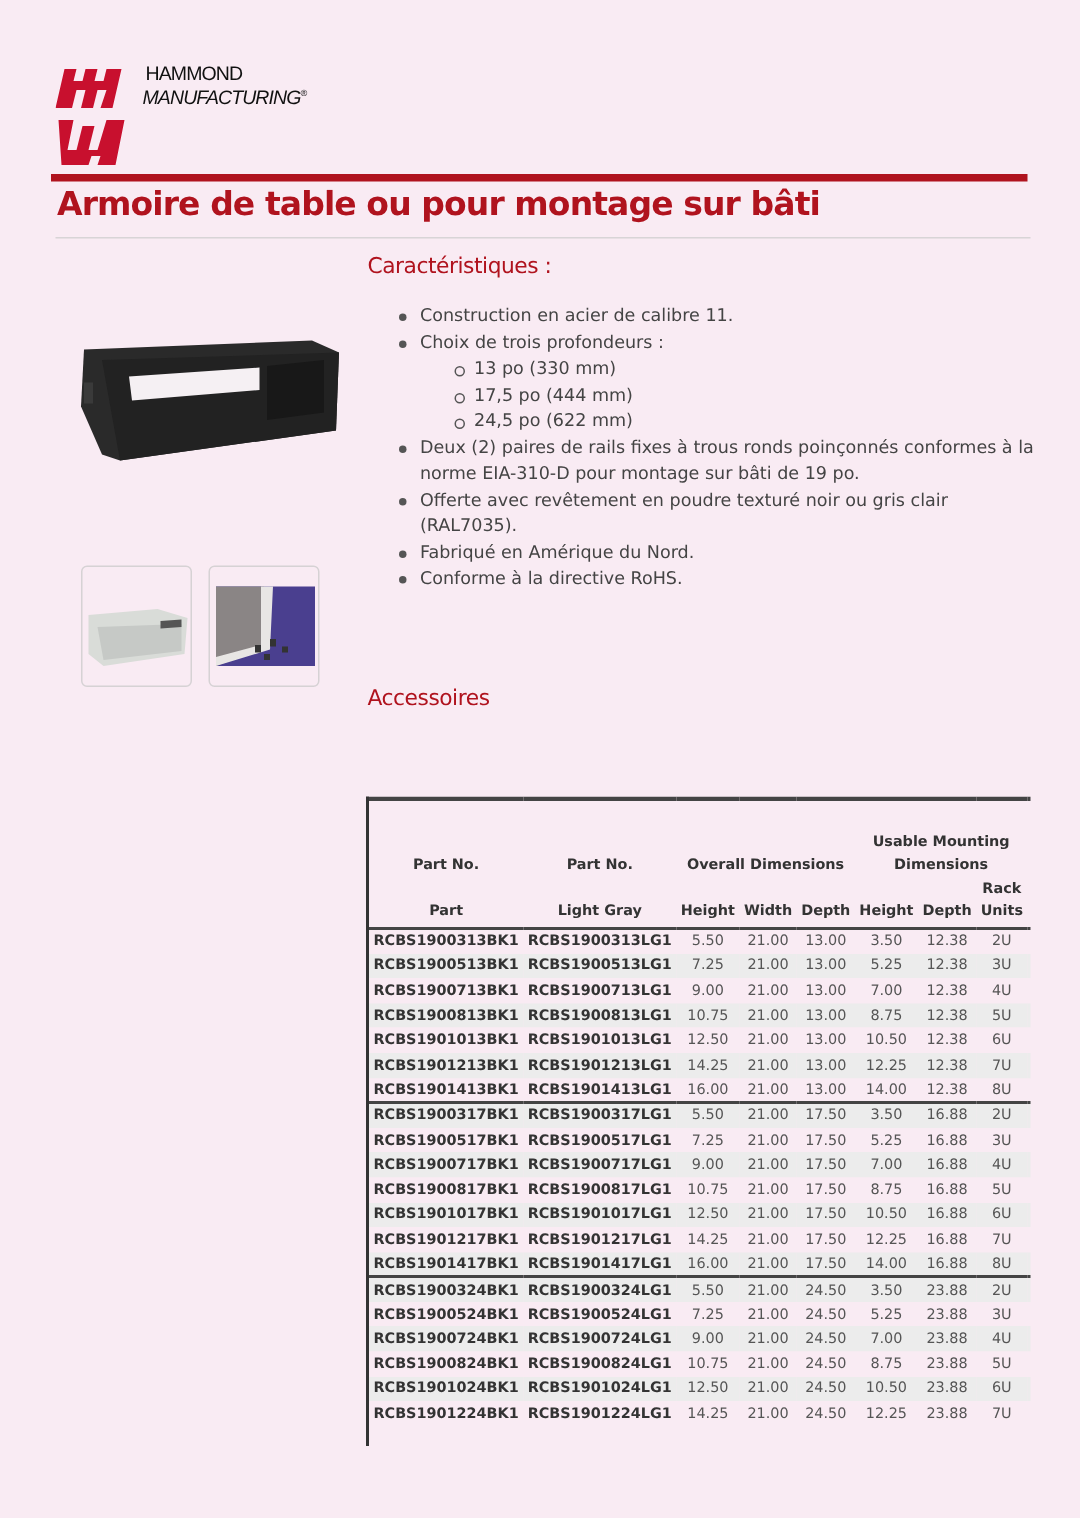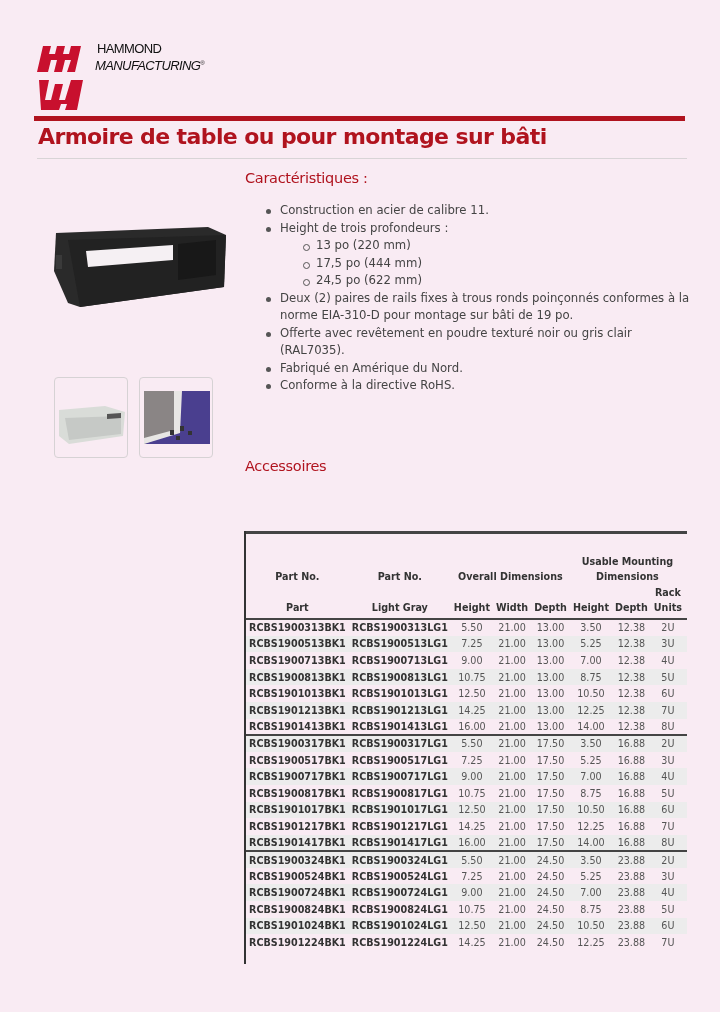--- a/index.html
+++ b/index.html
@@ -100,23 +100,23 @@
     <rect x="30" y="52" width="4" height="5" fill="#333"></rect>
     <rect x="40" y="48" width="4" height="5" fill="#333"></rect>
     <rect x="48" y="53" width="4" height="4" fill="#333"></rect>
     <rect x="36" y="58" width="4" height="4" fill="#333"></rect>
   </svg>
 </div>
 
 <h2 class="section-heading h-features">Caractéristiques :</h2>
 <ul class="features">
   <li>Construction en acier de calibre 11.</li>
-  <li><span>Height de trois profondeurs :</span>
+  <li><span>Choix de trois profondeurs :</span>
     <ul>
-      <li>13 po (220 mm)</li>
+      <li>13 po (330 mm)</li>
       <li>17,5 po (444 mm)</li>
       <li>24,5 po (622 mm)</li>
     </ul>
   </li>
   <li>Deux (2) paires de rails fixes à trous ronds poinçonnés conformes à la norme EIA-310-D pour montage sur bâti de 19 po.</li>
   <li>Offerte avec revêtement en poudre texturé noir ou gris clair (RAL7035).</li>
   <li>Fabriqué en Amérique du Nord.</li>
   <li>Conforme à la directive RoHS.</li>
 </ul>
 

